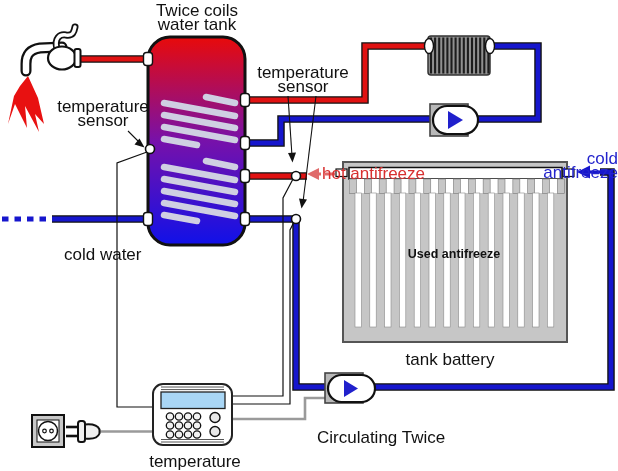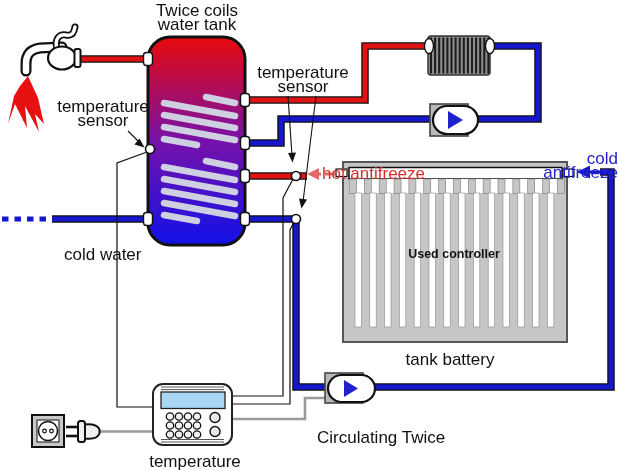--- a/index.html
+++ b/index.html
@@ -239,18 +239,18 @@
 
 <div class="lbl" style="left:197px;top:4px;">Twice coils
 water tank</div>
 <div class="lbl" style="left:103px;top:100px;">temperature
 sensor</div>
 <div class="lbl" style="left:303px;top:66px;">temperature
 sensor</div>
 <div class="lbl left" style="left:322px;top:145px;color:#d83030;">hot antifreeze</div>
 <div class="lbl left" style="left:514px;top:130px;color:#2323cc;">cold antifreeze</div>
 <div class="lbl left" style="left:64px;top:226px;">cold water</div>
-<div class="lbl bold" style="left:454px;top:248px;font-size:12.5px;">Used controller</div>
+<div class="lbl bold" style="left:454px;top:248px;font-size:12.5px;">Used antifreeze</div>
 <div class="lbl" style="left:450px;top:353px;">tank battery</div>
 <div class="lbl left" style="left:317px;top:409px;">Circulating Twice</div>
 <div class="lbl" style="left:195px;top:455px;">temperature</div>
 
 </div>
 
 </body></html>

